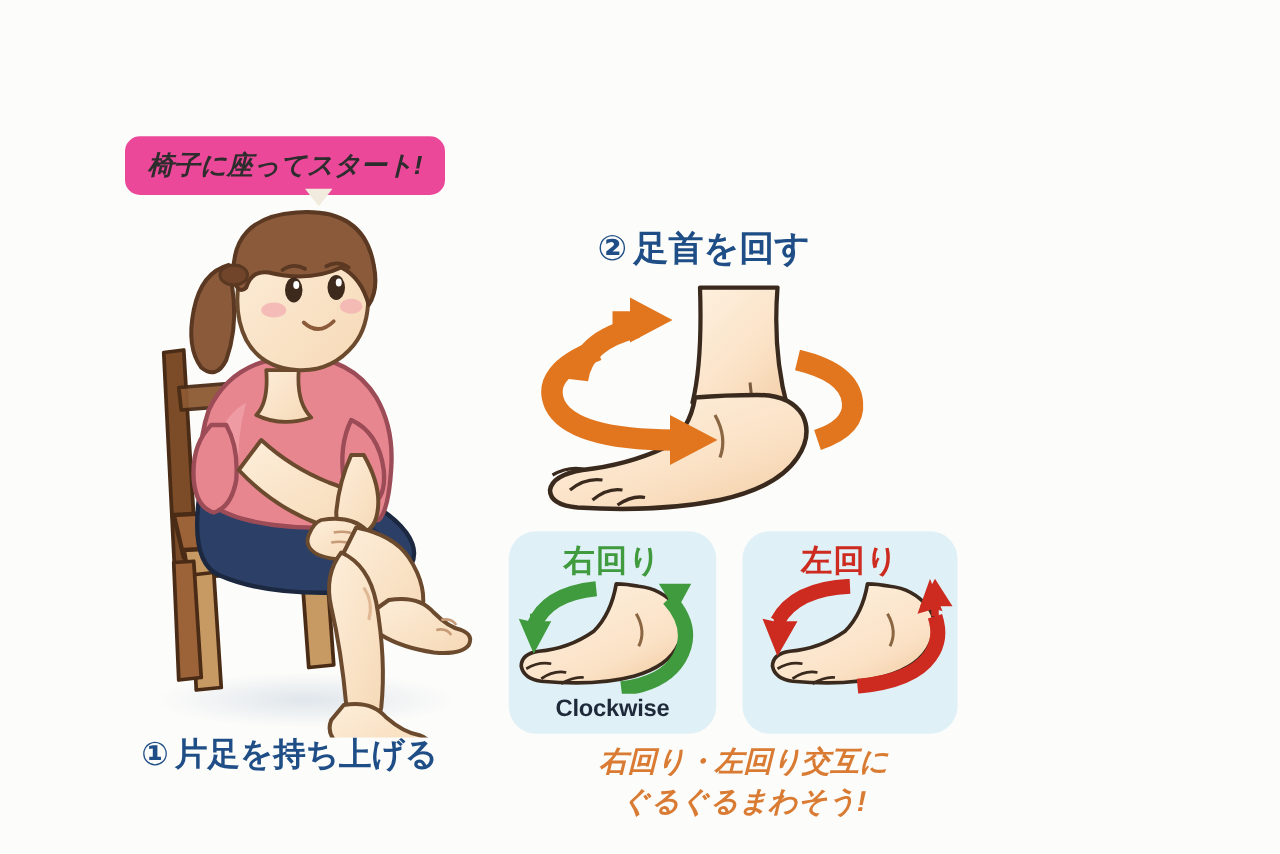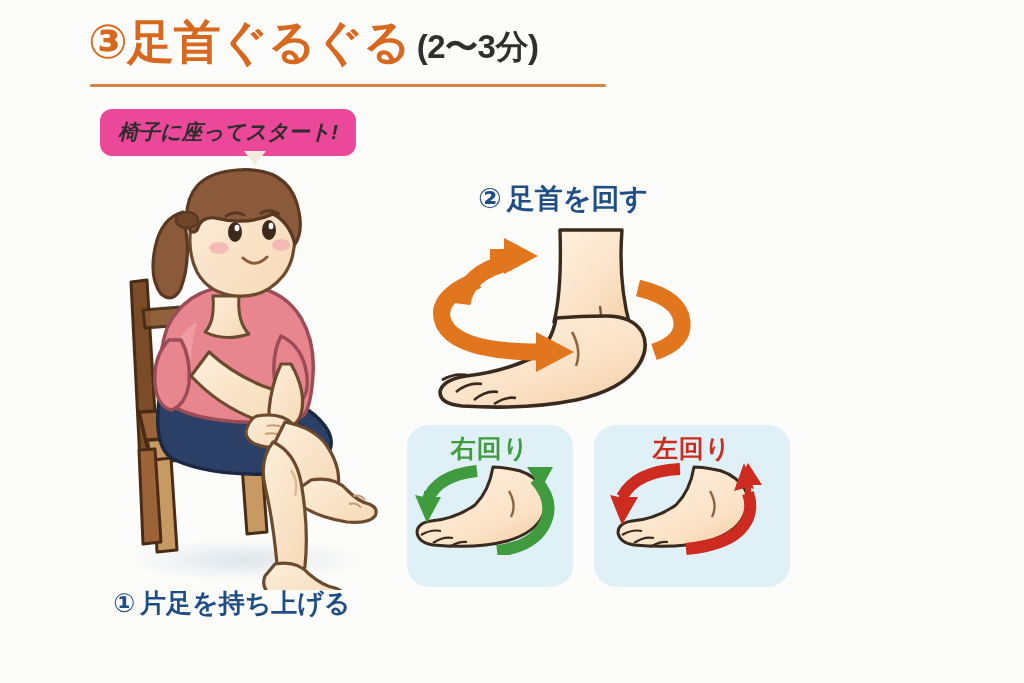--- a/index.html
+++ b/index.html
@@ -110,21 +110,21 @@
 
   
   .card {
     position: absolute;
     width: 166px;
     height: 162px;
     background: #e0f0f7;
     border-radius: 22px;
   }
   #card-clockwise { left: 407px; top: 425px; }
-  #card-counterclockwise { left: 594px; top: 425px; width: 196px; }
+  #card-counterclockwise { left: 594px; top: 425px; width: 172px; }
 
   .card-title {
     position: absolute;
     top: 7px;
     left: 0;
     width: 100%;
     text-align: center;
     font-size: 25px;
     font-weight: bold;
     letter-spacing: 1px;
@@ -166,26 +166,20 @@
     font-style: italic;
     letter-spacing: 0px;
   }
   .bottom-caption .ln { display: block; }
 </style>
 </head>
 <body>
 
 <div id="stage">
 
-  <div class="title-block">
-    <div class="title-line">
-      <span class="title-main">③</span><span class="title-main">足首ぐるぐる</span><span class="title-sub">(2〜3分)</span>
-    </div>
-    <div class="title-rule"></div>
-  </div>
 
   <div class="bubble">椅子に座ってスタート!</div>
   <div class="bubble-tail"></div>
 
   <div class="illus" id="woman-illustration">
     <svg viewBox="0 0 300 440" width="300" height="440" xmlns="http://www.w3.org/2000/svg">
       <defs>
         <linearGradient id="skinG" x1="0" y1="0" x2="1" y2="1">
           <stop offset="0%" stop-color="#fdeeda"></stop>
           <stop offset="100%" stop-color="#f6d9b6"></stop>
@@ -325,20 +319,21 @@
         <path d="M42 84 q10 -6 18 -5" stroke="#3a2a1e" stroke-width="2.2" fill="none"></path>
         <path d="M102 28 q8 14 2 26" stroke="#8a6642" stroke-width="2.4" fill="none"></path>
 
         <path d="M128 16 q22 24 8 48 q-12 20 -46 24" stroke="#3f9b3d" stroke-width="12" fill="none" stroke-linecap="butt"></path>
         <path d="M134 26 l-14 -22 l26 0 Z" fill="#3f9b3d"></path>
 
         <path d="M70 8 q-40 4 -50 30" stroke="#3f9b3d" stroke-width="12" fill="none" stroke-linecap="butt"></path>
         <path d="M8 32 l12 28 l14 -26 l-11 0 l0 -6 l-6 0 l0 6 Z" fill="#3f9b3d"></path>
       </svg>
     </div>
+    <div class="card-caption">Clockwise</div>
   </div>
 
   <div class="card" id="card-counterclockwise">
     <div class="card-title red">左回り</div>
     <div class="card-art">
       <svg viewBox="0 0 196 92" width="196" height="92" xmlns="http://www.w3.org/2000/svg">
         <defs>
           <linearGradient id="skinCC" x1="0.1" y1="0" x2="0.9" y2="1">
             <stop offset="0%" stop-color="#fdf1e0"></stop>
             <stop offset="70%" stop-color="#fbe2c6"></stop>
@@ -355,14 +350,18 @@
         <path d="M86 6 q-44 2 -58 28" stroke="#cd2b20" stroke-width="12" fill="none" stroke-linecap="butt"></path>
         <path d="M16 32 l12 30 l16 -28 l-12 0 l0 -6 l-7 0 l0 6 Z" fill="#cd2b20"></path>
 
         <path d="M92 86 q44 -4 58 -24 q10 -14 4 -32" stroke="#cd2b20" stroke-width="12" fill="none" stroke-linecap="butt"></path>
         <path d="M154 24 l-14 4 l10 -28 l10 26 Z" fill="#cd2b20"></path>
         <path d="M142 22 l12 -22 l14 22 l-11 0 l0 8 l-6 0 l0 -8 Z" fill="#cd2b20"></path>
       </svg>
     </div>
   </div>
 
+  <div class="bottom-caption">
+    <span class="ln">右回り・左回り交互に</span>
+    <span class="ln">ぐるぐるまわそう!</span>
+  </div>
 
 </div>
 
 </body></html>

